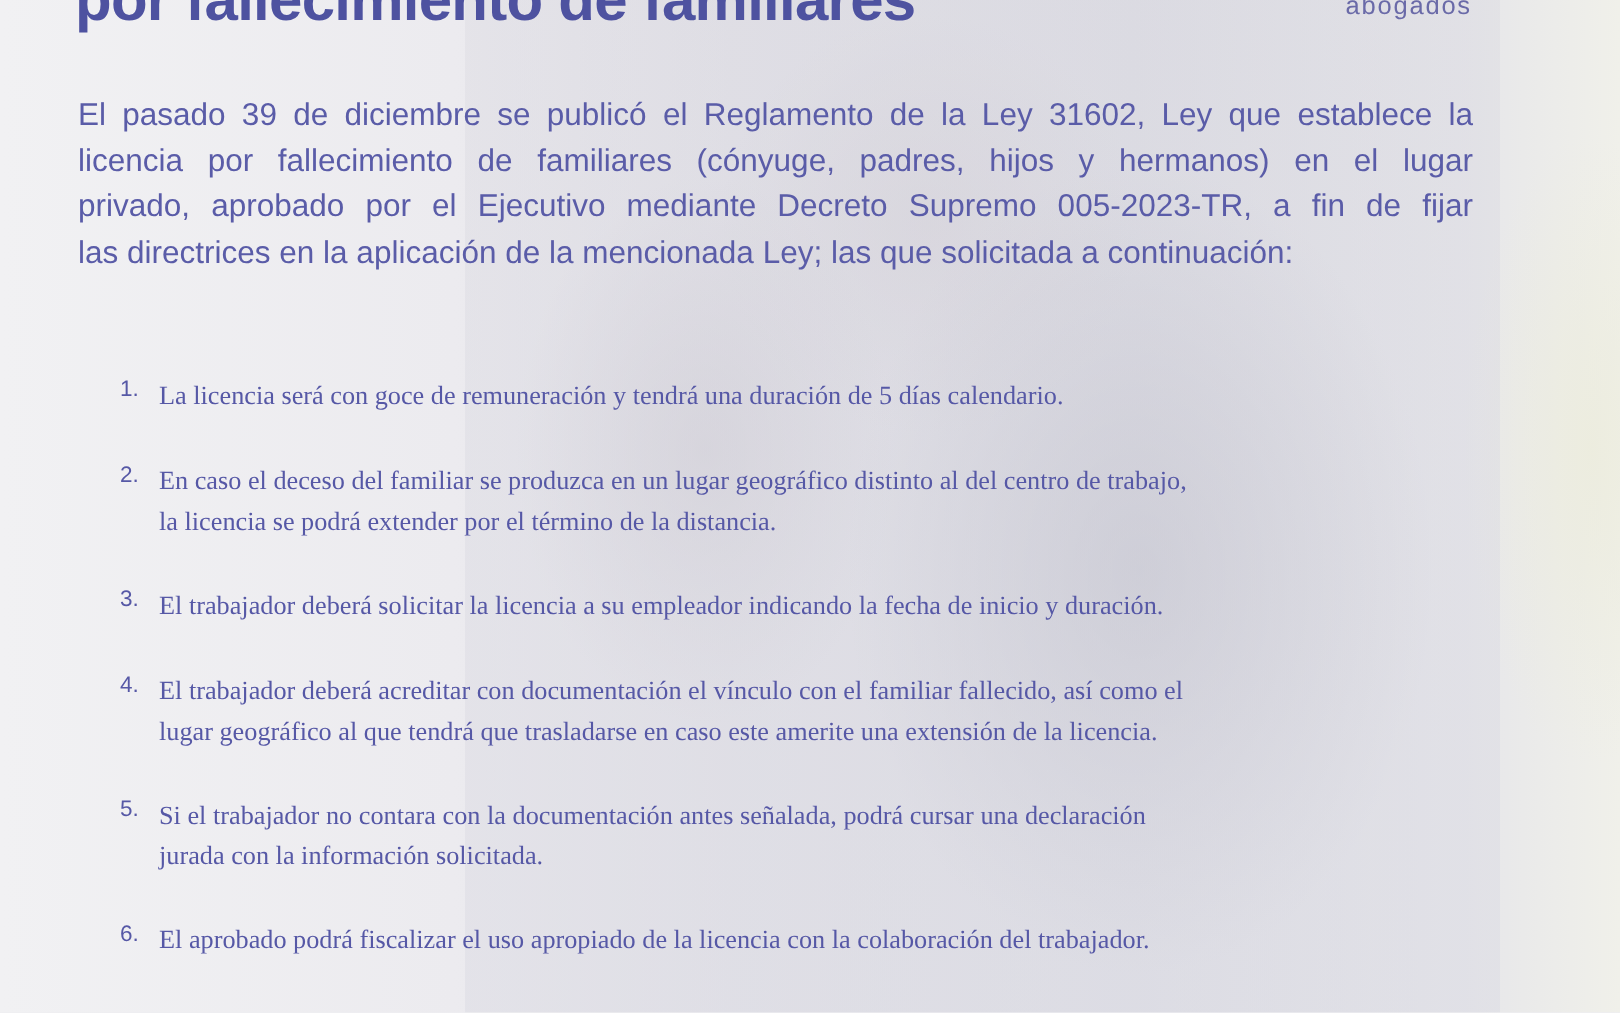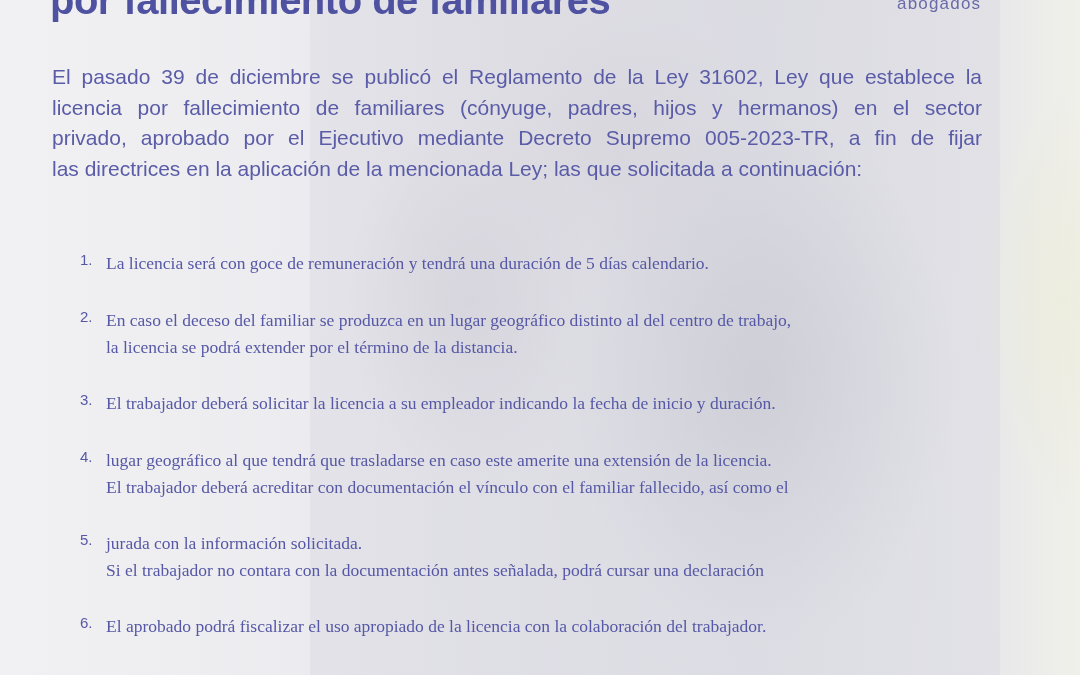--- a/index.html
+++ b/index.html
@@ -100,21 +100,21 @@
 <body>
 
 <div class="bg"></div>
 <div class="bg-shade"></div>
 
 <h1 class="title">por fallecimiento de familiares</h1>
 <div class="logo">abogados</div>
 
 <div class="intro">
   <div>El pasado 39 de diciembre se publicó el Reglamento de la Ley 31602, Ley que establece la</div>
-  <div>licencia por fallecimiento de familiares (cónyuge, padres, hijos y hermanos) en el sector</div>
+  <div>licencia por fallecimiento de familiares (cónyuge, padres, hijos y hermanos) en el lugar</div>
   <div>privado, aprobado por el Ejecutivo mediante Decreto Supremo 005-2023-TR, a fin de fijar</div>
   <div class="last">las directrices en la aplicación de la mencionada Ley; las que solicitada a continuación:</div>
 </div>
 
 <ol class="list">
   <li class="item" style="margin-top:0;">
     <span class="num">1.</span>
     <span class="txt">
       <div>La licencia será con goce de remuneración y tendrá una duración de 5 días calendario.</div>
     </span>
@@ -128,29 +128,29 @@
   </li>
   <li class="item" style="margin-top:29px;">
     <span class="num">3.</span>
     <span class="txt">
       <div>El trabajador deberá solicitar la licencia a su empleador indicando la fecha de inicio y duración.</div>
     </span>
   </li>
   <li class="item" style="margin-top:30px;">
     <span class="num">4.</span>
     <span class="txt">
+      <div>El trabajador deberá acreditar con documentación el vínculo con el familiar fallecido, así como el</div>
       <div>lugar geográfico al que tendrá que trasladarse en caso este amerite una extensión de la licencia.</div>
-      <div>El trabajador deberá acreditar con documentación el vínculo con el familiar fallecido, así como el</div>
     </span>
   </li>
   <li class="item" style="margin-top:29px;">
     <span class="num">5.</span>
     <span class="txt">
+      <div>Si el trabajador no contara con la documentación antes señalada, podrá cursar una declaración</div>
       <div>jurada con la información solicitada.</div>
-      <div>Si el trabajador no contara con la documentación antes señalada, podrá cursar una declaración</div>
     </span>
   </li>
   <li class="item" style="margin-top:29px;">
     <span class="num">6.</span>
     <span class="txt">
       <div>El aprobado podrá fiscalizar el uso apropiado de la licencia con la colaboración del trabajador.</div>
     </span>
   </li>
 </ol>
 

